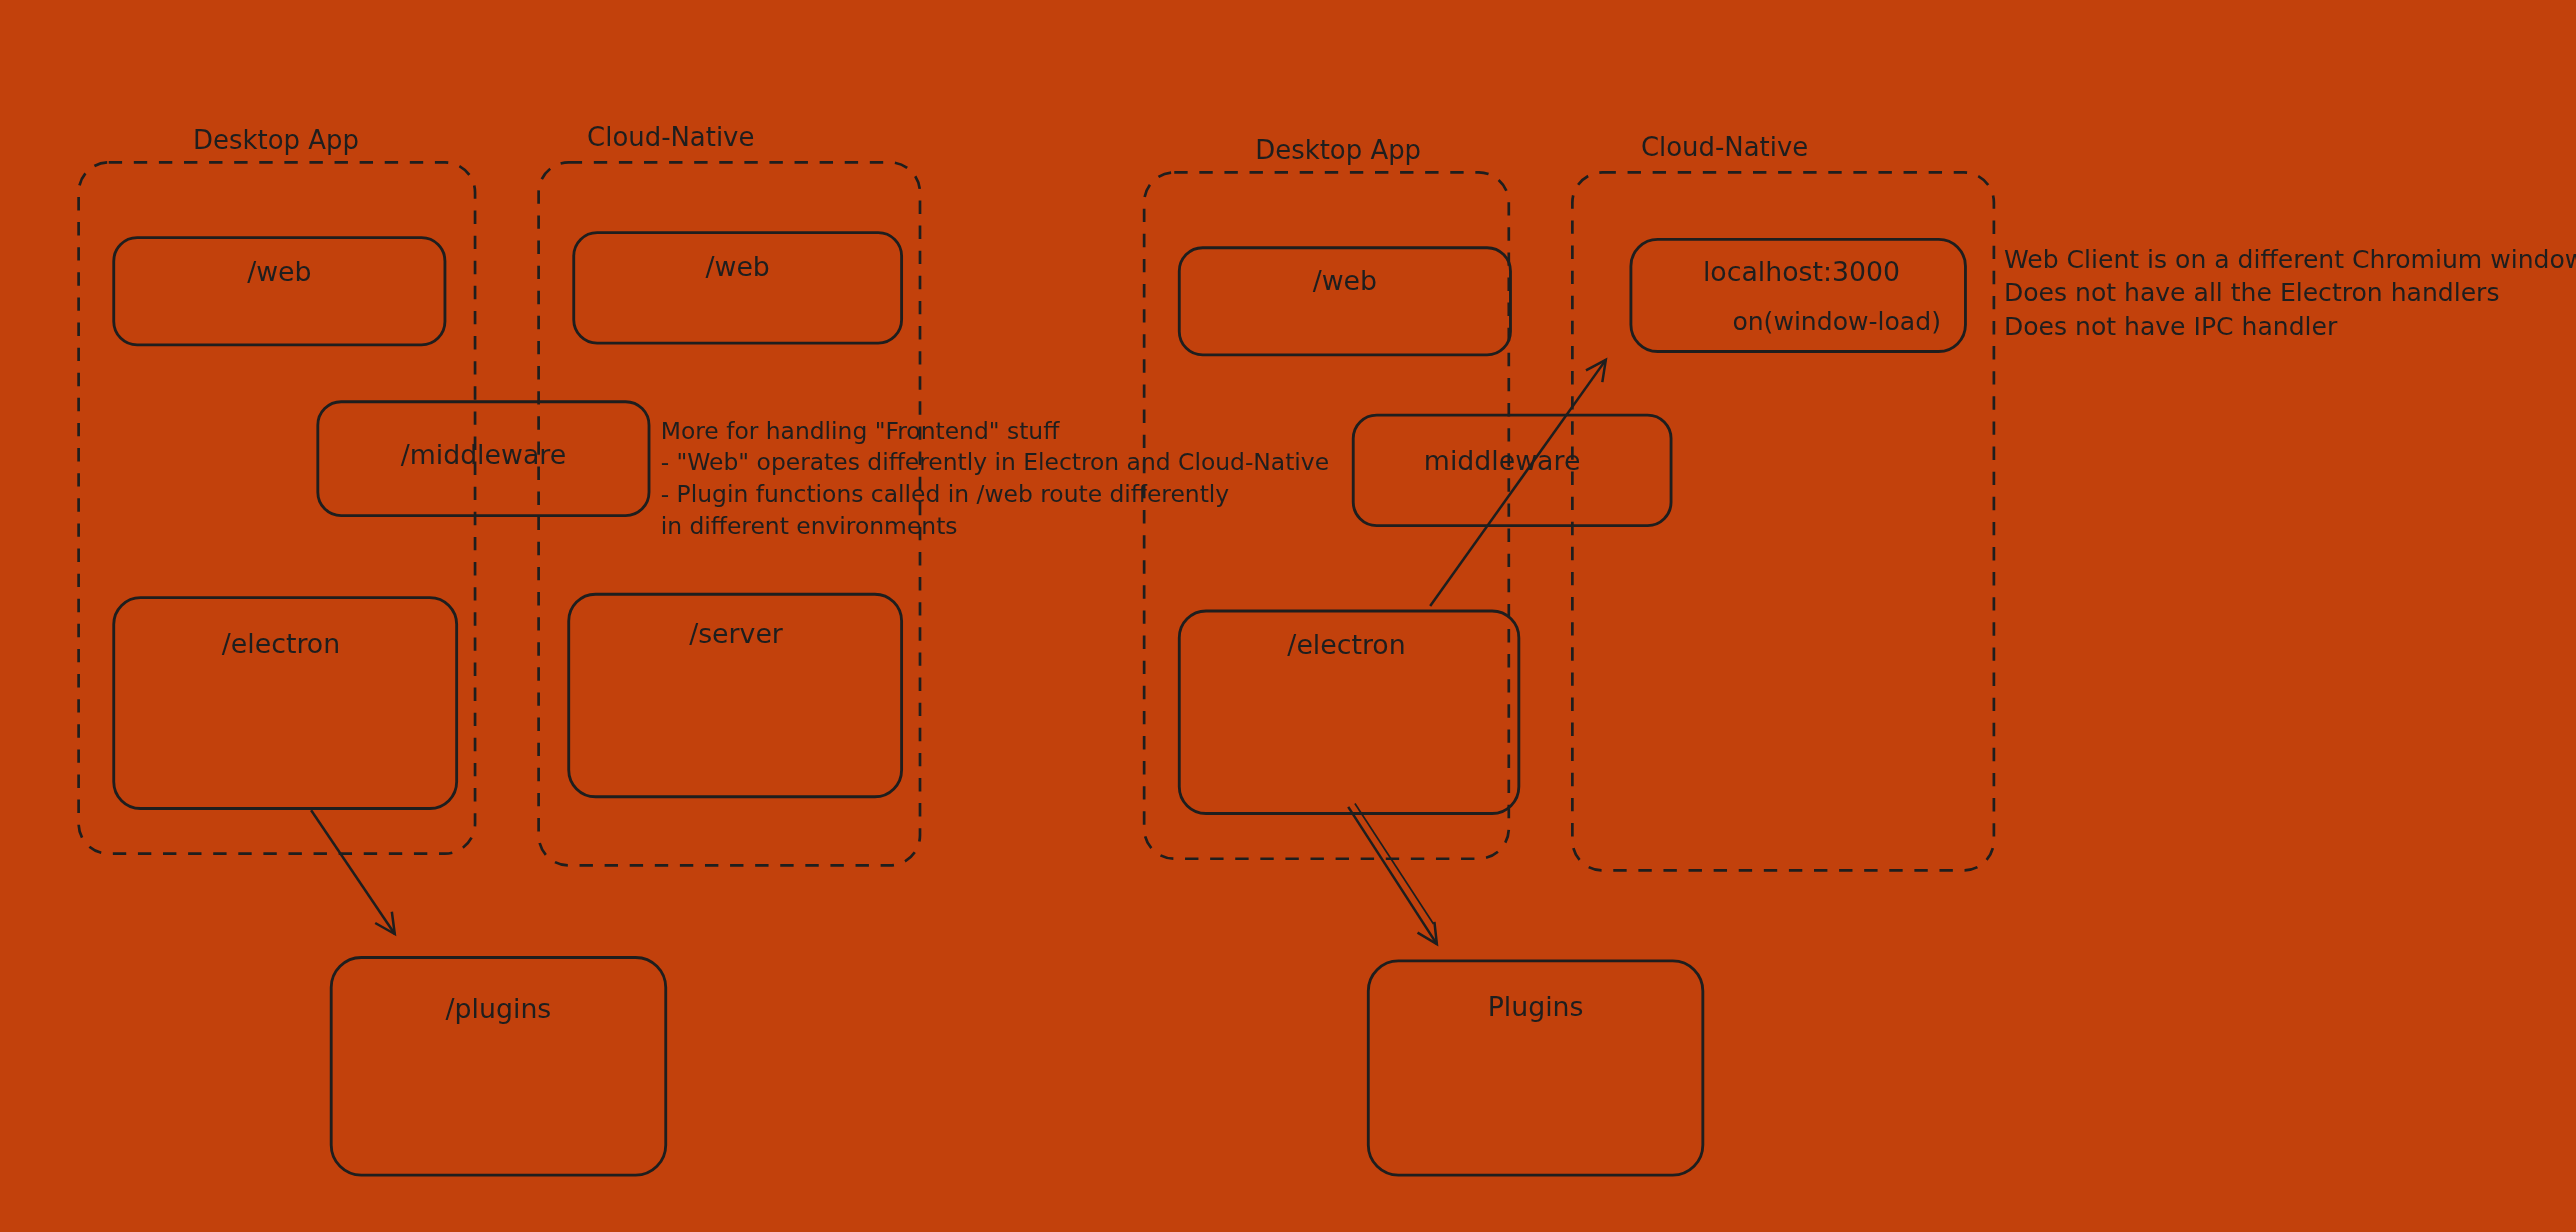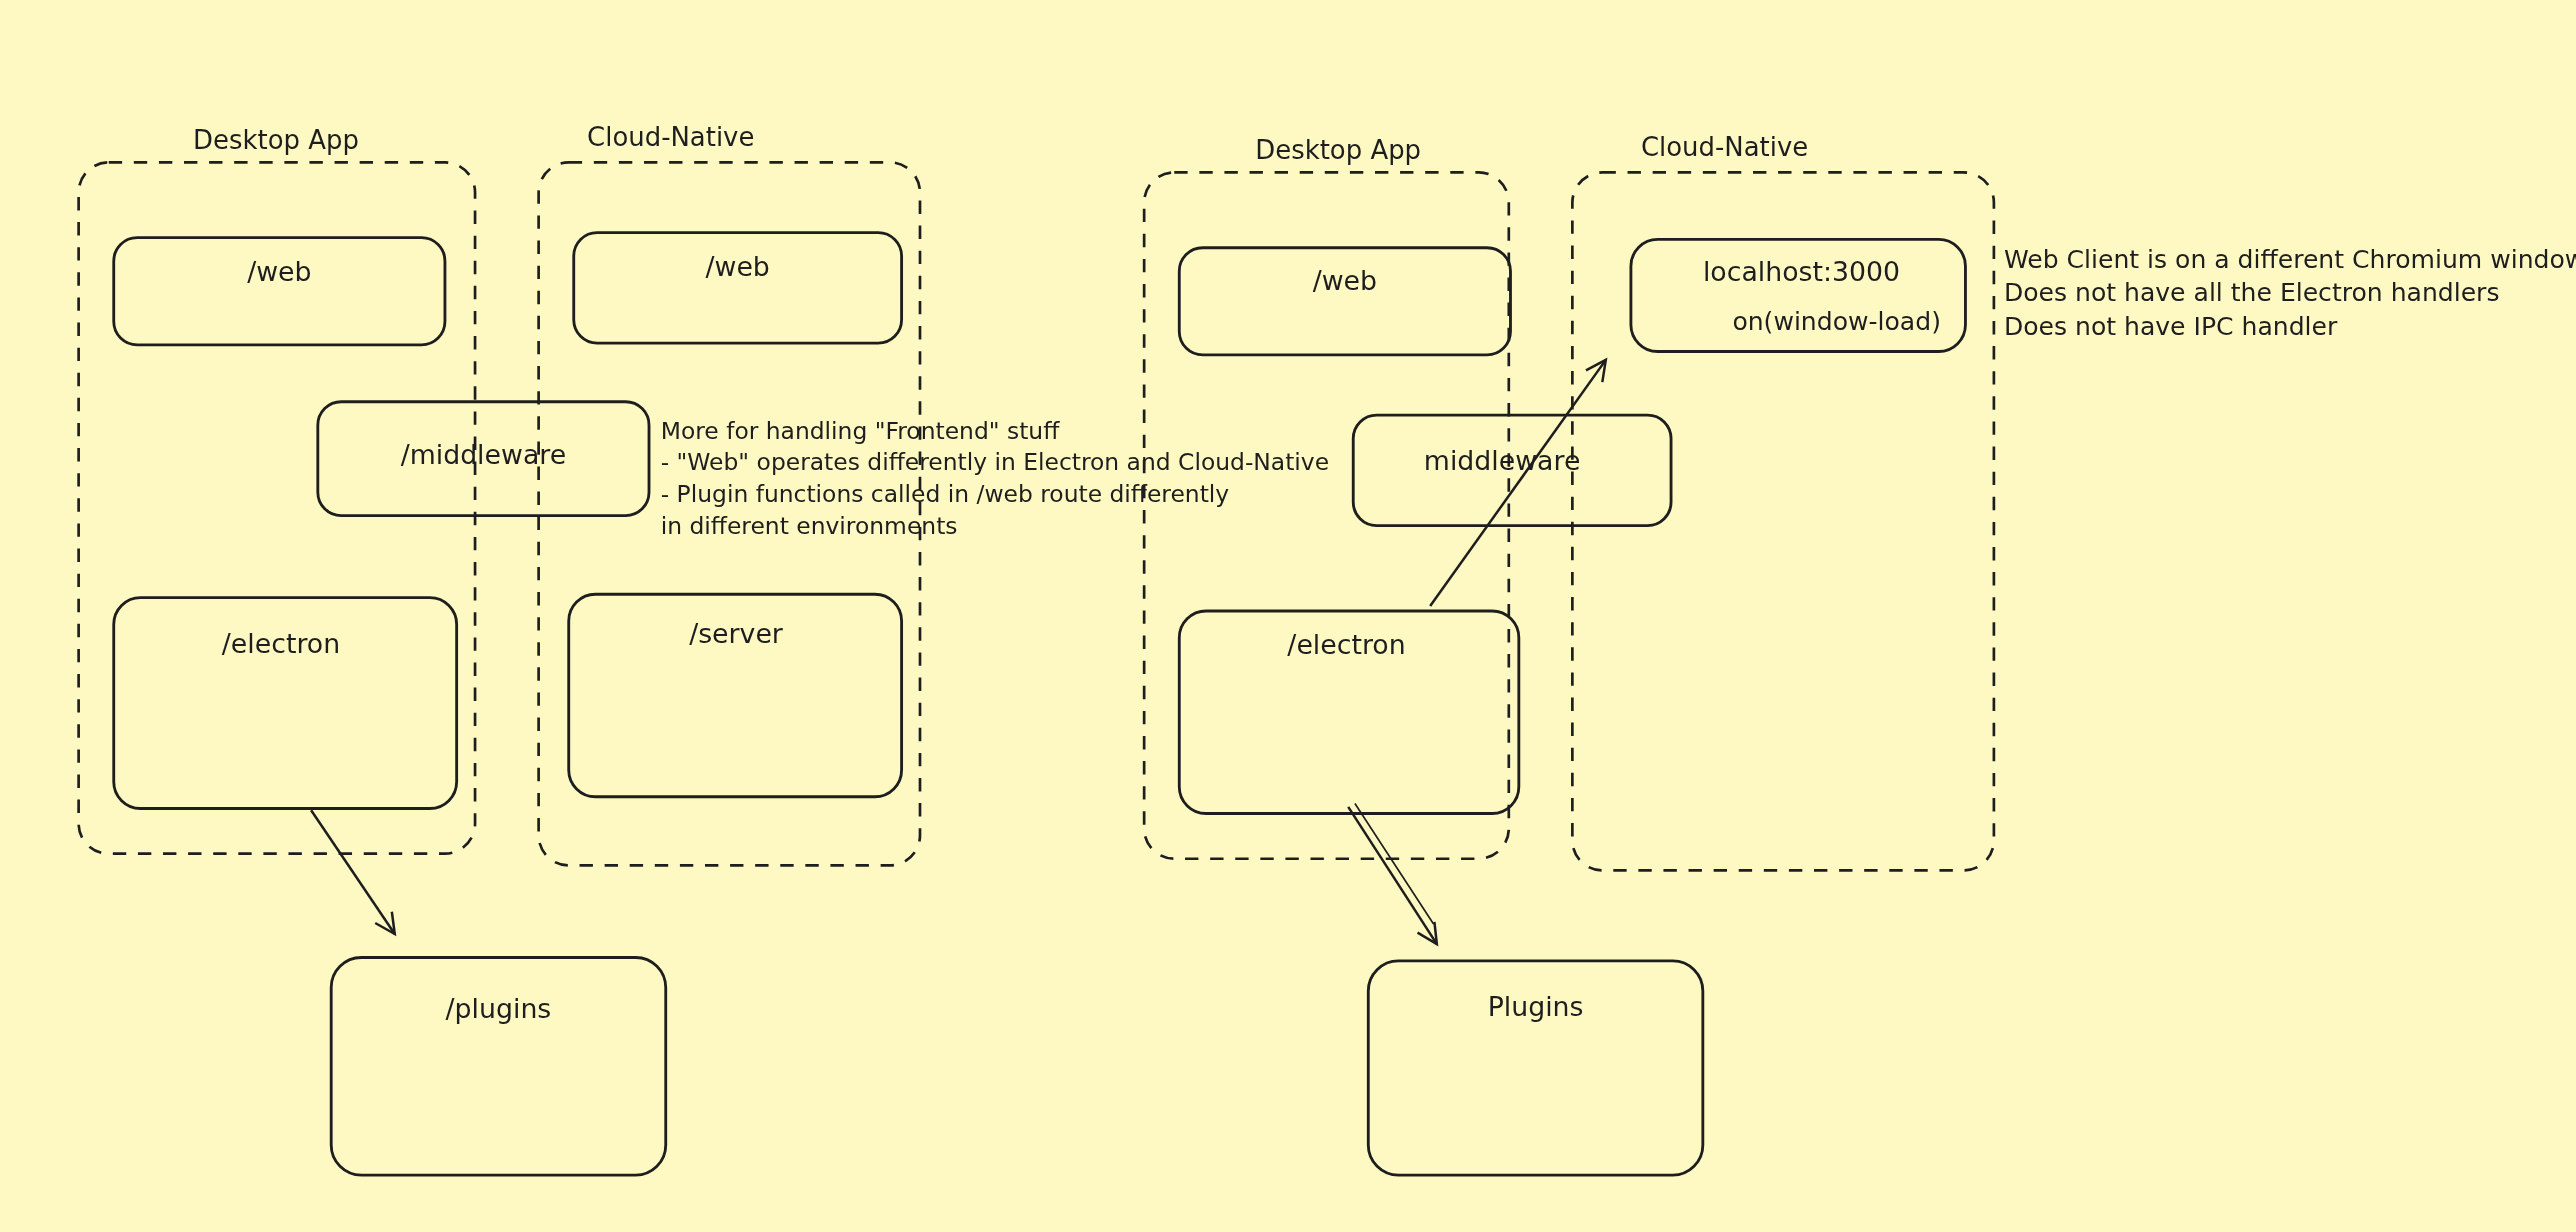--- a/index.html
+++ b/index.html
@@ -1,16 +1,16 @@
 <!DOCTYPE html>
 <html style="font-size:14.6px"><head>
 <meta charset="utf-8">
 <style>
   html, body { margin: 0; padding: 0; background: #ffffff; }
-  .page { width: 2576px; height: 1232px; background: #fef9c3; overflow: hidden; }
+  .page { width: 2576px; height: 1232px; background: #c2410c; overflow: hidden; }
   svg { display: block; }
   svg text {
     font-family: "DejaVu Sans", sans-serif;
     fill: #1e1e1e;
     white-space: pre;
   }
   .container-rect { fill: none; stroke: #1e1e1e; stroke-width: 1.6; stroke-dasharray: 8 7; }
   .shape-rect { fill: none; stroke: #1e1e1e; stroke-width: 1.7; }
   .arrow-line { fill: none; stroke: #1e1e1e; stroke-width: 1.5; }
   .sketch-line { fill: none; stroke: #1e1e1e; stroke-width: 1; }

